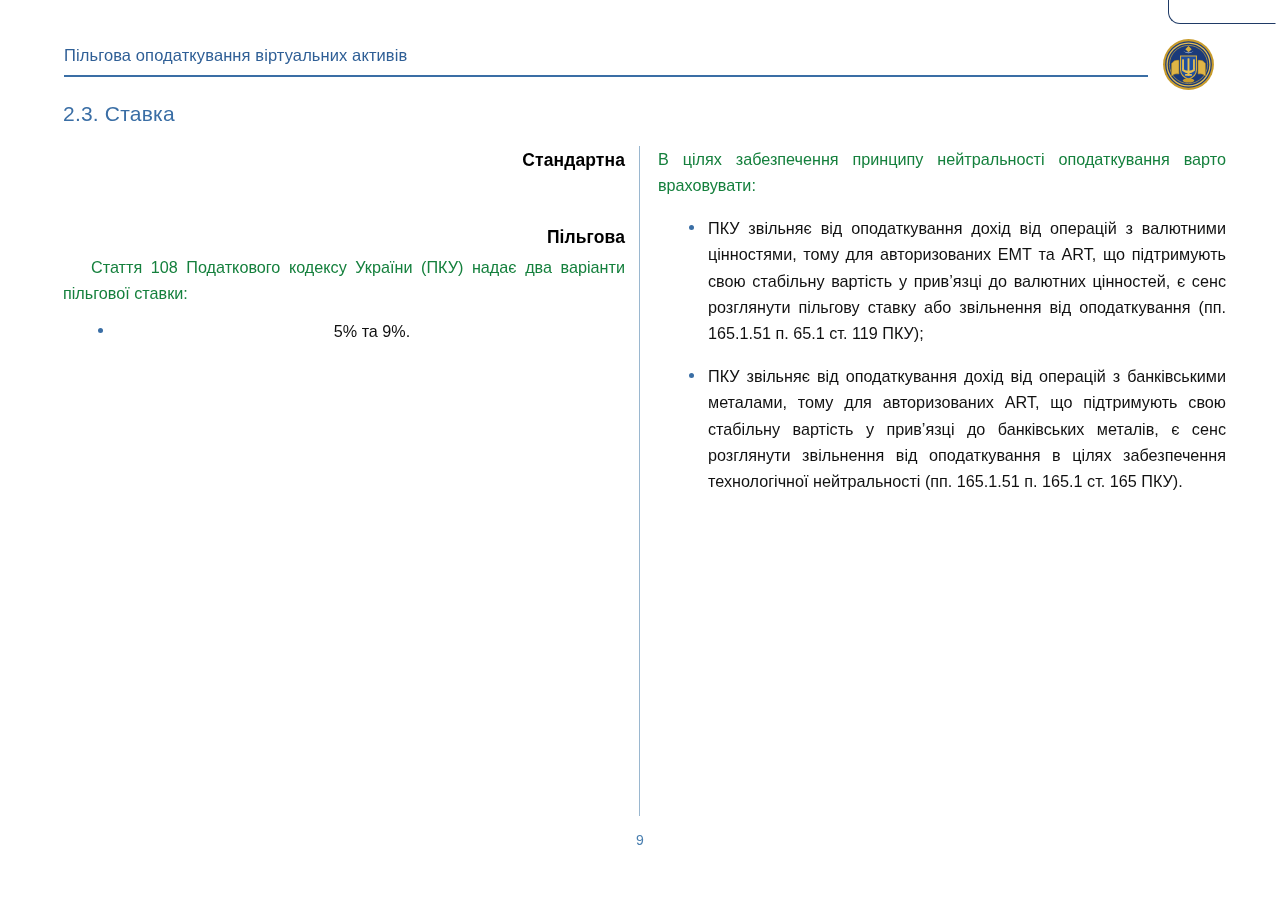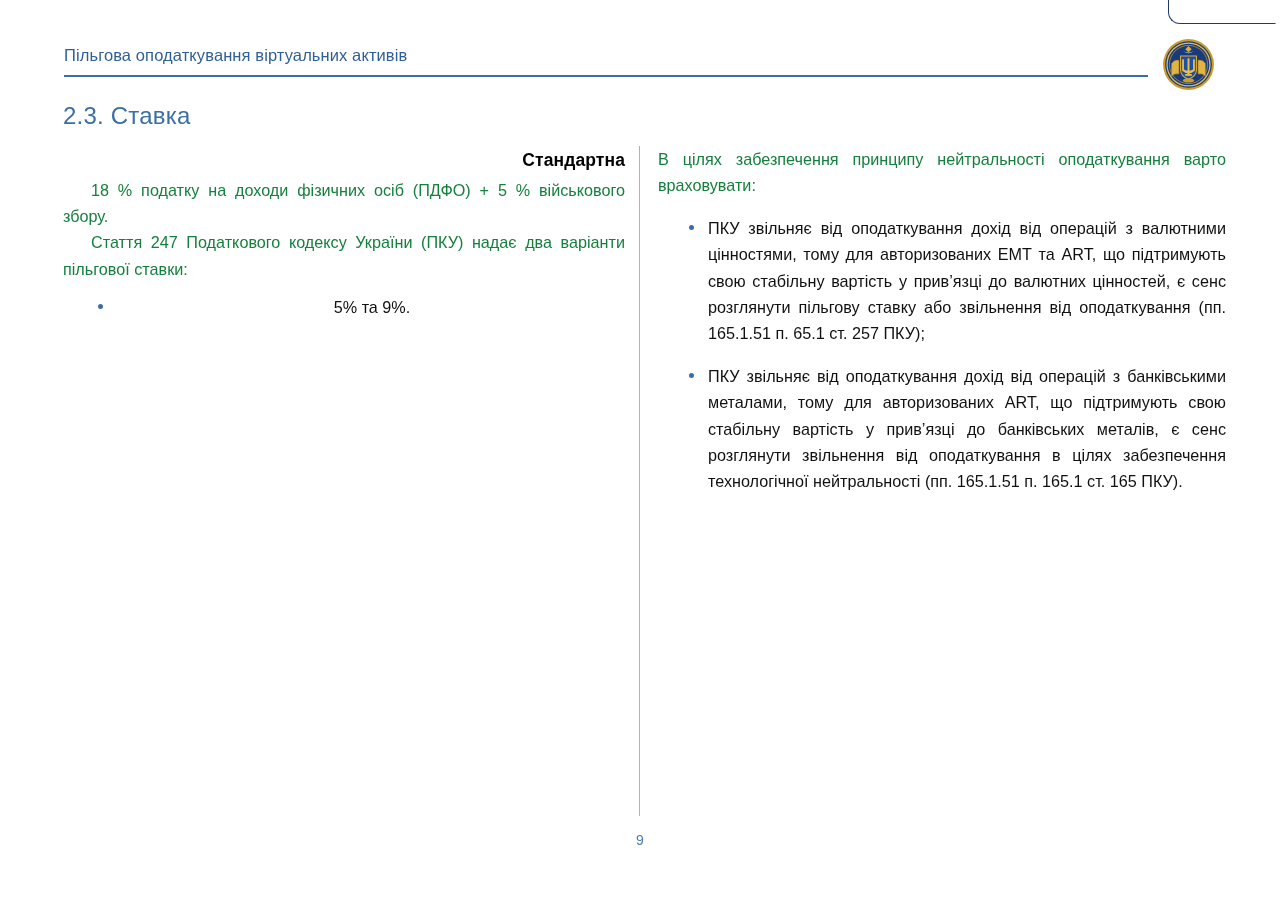--- a/index.html
+++ b/index.html
@@ -60,21 +60,21 @@
     top: 38px;
     width: 53px;
     height: 53px;
   }
 
   
   .section-title {
     position: absolute;
     left: 63px;
     top: 102px;
-    font-size: 24px;
+    font-size: 21px;
     color: #3a6ea5;
     letter-spacing: 0.2px;
   }
 
   
   .column-divider {
     position: absolute;
     left: 639px;
     top: 146px;
     width: 1px;
@@ -221,39 +221,39 @@
     <ellipse cx="50" cy="80" rx="11" ry="4" fill="#c99c2c"></ellipse>
   </svg>
 </div>
 
 <div class="section-title">2.3. Ставка</div>
 
 <div class="column-divider"></div>
 
 <div class="col-left">
   <h3 class="sub-heading">Стандартна</h3>
-  <p class="body-par">18 % податку на доходи фізичних осіб (ПДФО) + 5 % військового збору.</p>
-
-  <p class="body-par">Стаття 247 Податкового кодексу України (ПКУ) надає два варіанти пільгової ставки:</p>
+
+  <h3 class="sub-heading second">Пільгова</h3>
+  <p class="body-par">Стаття 108 Податкового кодексу України (ПКУ) надає два варіанти пільгової ставки:</p>
 
   <ul class="bullet-list left-list">
     <li>
       <span class="bullet-dot"></span>
       <span>5% та 9%.</span>
     </li>
   </ul>
 </div>
 
 <div class="col-right">
   <p class="body-par">В цілях забезпечення принципу нейтральності оподаткування варто враховувати:</p>
 
   <ul class="bullet-list right-list">
     <li>
       <span class="bullet-dot"></span>
-      <span>ПКУ звільняє від оподаткування дохід від операцій з валютними цінностями, тому для авторизованих ЕМТ та ART, що підтримують свою стабільну вартість у прив’язці до валютних цінностей, є сенс розглянути пільгову ставку або звільнення від оподаткування (пп. 165.1.51 п.  65.1 ст. 257 ПКУ);</span>
+      <span>ПКУ звільняє від оподаткування дохід від операцій з валютними цінностями, тому для авторизованих ЕМТ та ART, що підтримують свою стабільну вартість у прив’язці до валютних цінностей, є сенс розглянути пільгову ставку або звільнення від оподаткування (пп. 165.1.51 п.  65.1 ст. 119 ПКУ);</span>
     </li>
     <li>
       <span class="bullet-dot"></span>
       <span>ПКУ звільняє від оподаткування дохід від операцій з банківськими металами, тому для авторизованих ART, що підтримують свою стабільну вартість у прив’язці до банківських металів, є сенс розглянути звільнення від оподаткування в цілях забезпечення технологічної нейтральності (пп. 165.1.51 п. 165.1 ст. 165 ПКУ).</span>
     </li>
   </ul>
 </div>
 
 <div class="page-number">9</div>
 

